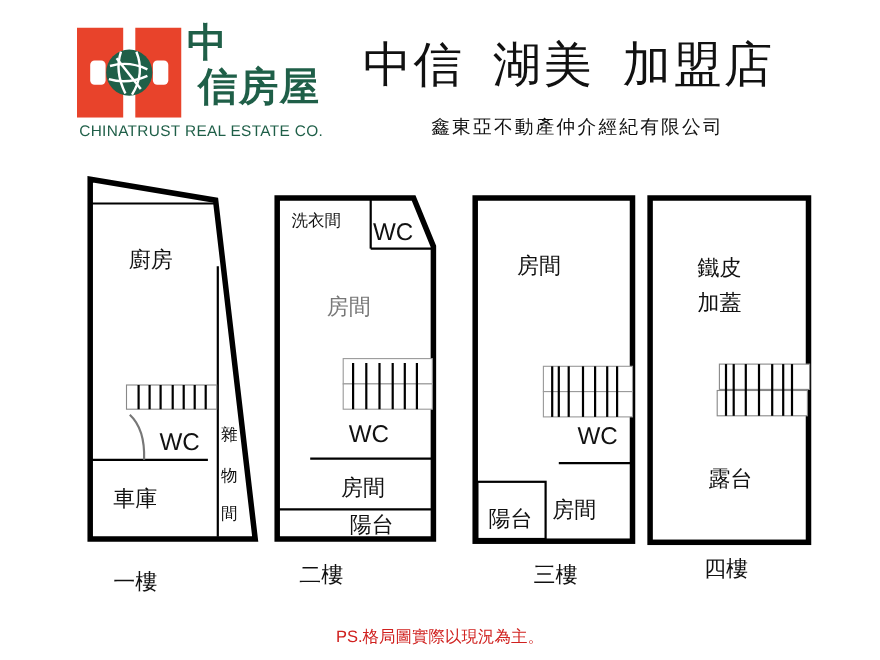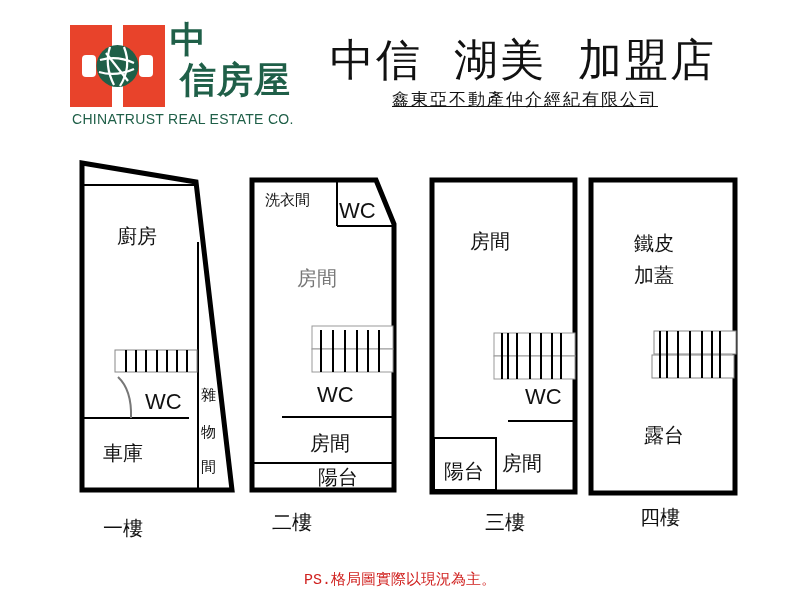--- a/index.html
+++ b/index.html
@@ -5,31 +5,31 @@
     html, body { margin: 0; padding: 0; background: #ffffff; }
     body { width: 800px; height: 600px; position: relative; overflow: hidden;
            font-family: "DejaVu Serif", "Liberation Serif", serif; color: #111; }
     .abs { position: absolute; }
     
     .logo-mark { left: 70px; top: 25px; width: 95px; height: 82px; }
     .logo-zh1 { left: 170px; top: 22px; font-family: "DejaVu Sans", sans-serif; font-size: 36px; font-weight: bold; color: #1f5f48; line-height: 1; }
     .logo-zh2 { left: 180px; top: 62px; font-family: "DejaVu Sans", sans-serif; font-size: 36px; font-weight: bold; color: #1f5f48; line-height: 1; letter-spacing: 1px; }
     .logo-en { left: 72px; top: 111px; font-family: "Liberation Sans", sans-serif; font-size: 14px; color: #1f5f48; letter-spacing: 0.3px; }
     
-    .store-title { left: 330px; top: 38px; font-size: 44px; line-height: 1; letter-spacing: 2px; white-space: pre; }
-    .company-name { left: 392px; top: 88px; font-size: 17px; letter-spacing: 2px; text-decoration: underline; }
+    .store-title { left: 330px; top: 38px; font-size: 44px; line-height: 1; letter-spacing: 2px; white-space: pre; font-family: Liberation Serif, serif; }
+    .company-name { left: 392px; top: 104px; font-size: 17px; letter-spacing: 2px; }
     
     svg.plan { position: absolute; left: 0; top: 0; }
     .room { font-family: "DejaVu Serif", "Liberation Serif", serif; font-size: 20px; fill: #111; }
     .room-sm { font-size: 15px; }
     .wc { font-family: "Liberation Sans", sans-serif; font-size: 22px; fill: #111; }
     .faded { fill: #777; }
     .floor-label { font-size: 20px; }
     .note { left: 0; width: 800px; top: 570px; text-align: center; font-size: 15px; color: #d0211f; font-family: "DejaVu Sans", sans-serif; }
-    .note .ps { font-family: Liberation Mono, monospace; margin-top: 40px; }
+    .note .ps { font-family: Liberation Sans, sans-serif; margin-top: 40px; }
   </style>
 </head>
 <body>
 
 <div class="abs logo-mark">
   <svg width="95" height="82" viewBox="0 0 95 82">
     <rect x="0" y="0" width="42" height="82" fill="#e8432b"></rect>
     <rect x="53" y="0" width="42" height="82" fill="#e8432b"></rect>
     <rect x="30" y="30" width="35" height="22" fill="#e8432b"></rect>
     <rect x="12" y="30" width="14" height="22" rx="4" fill="#ffffff"></rect>

